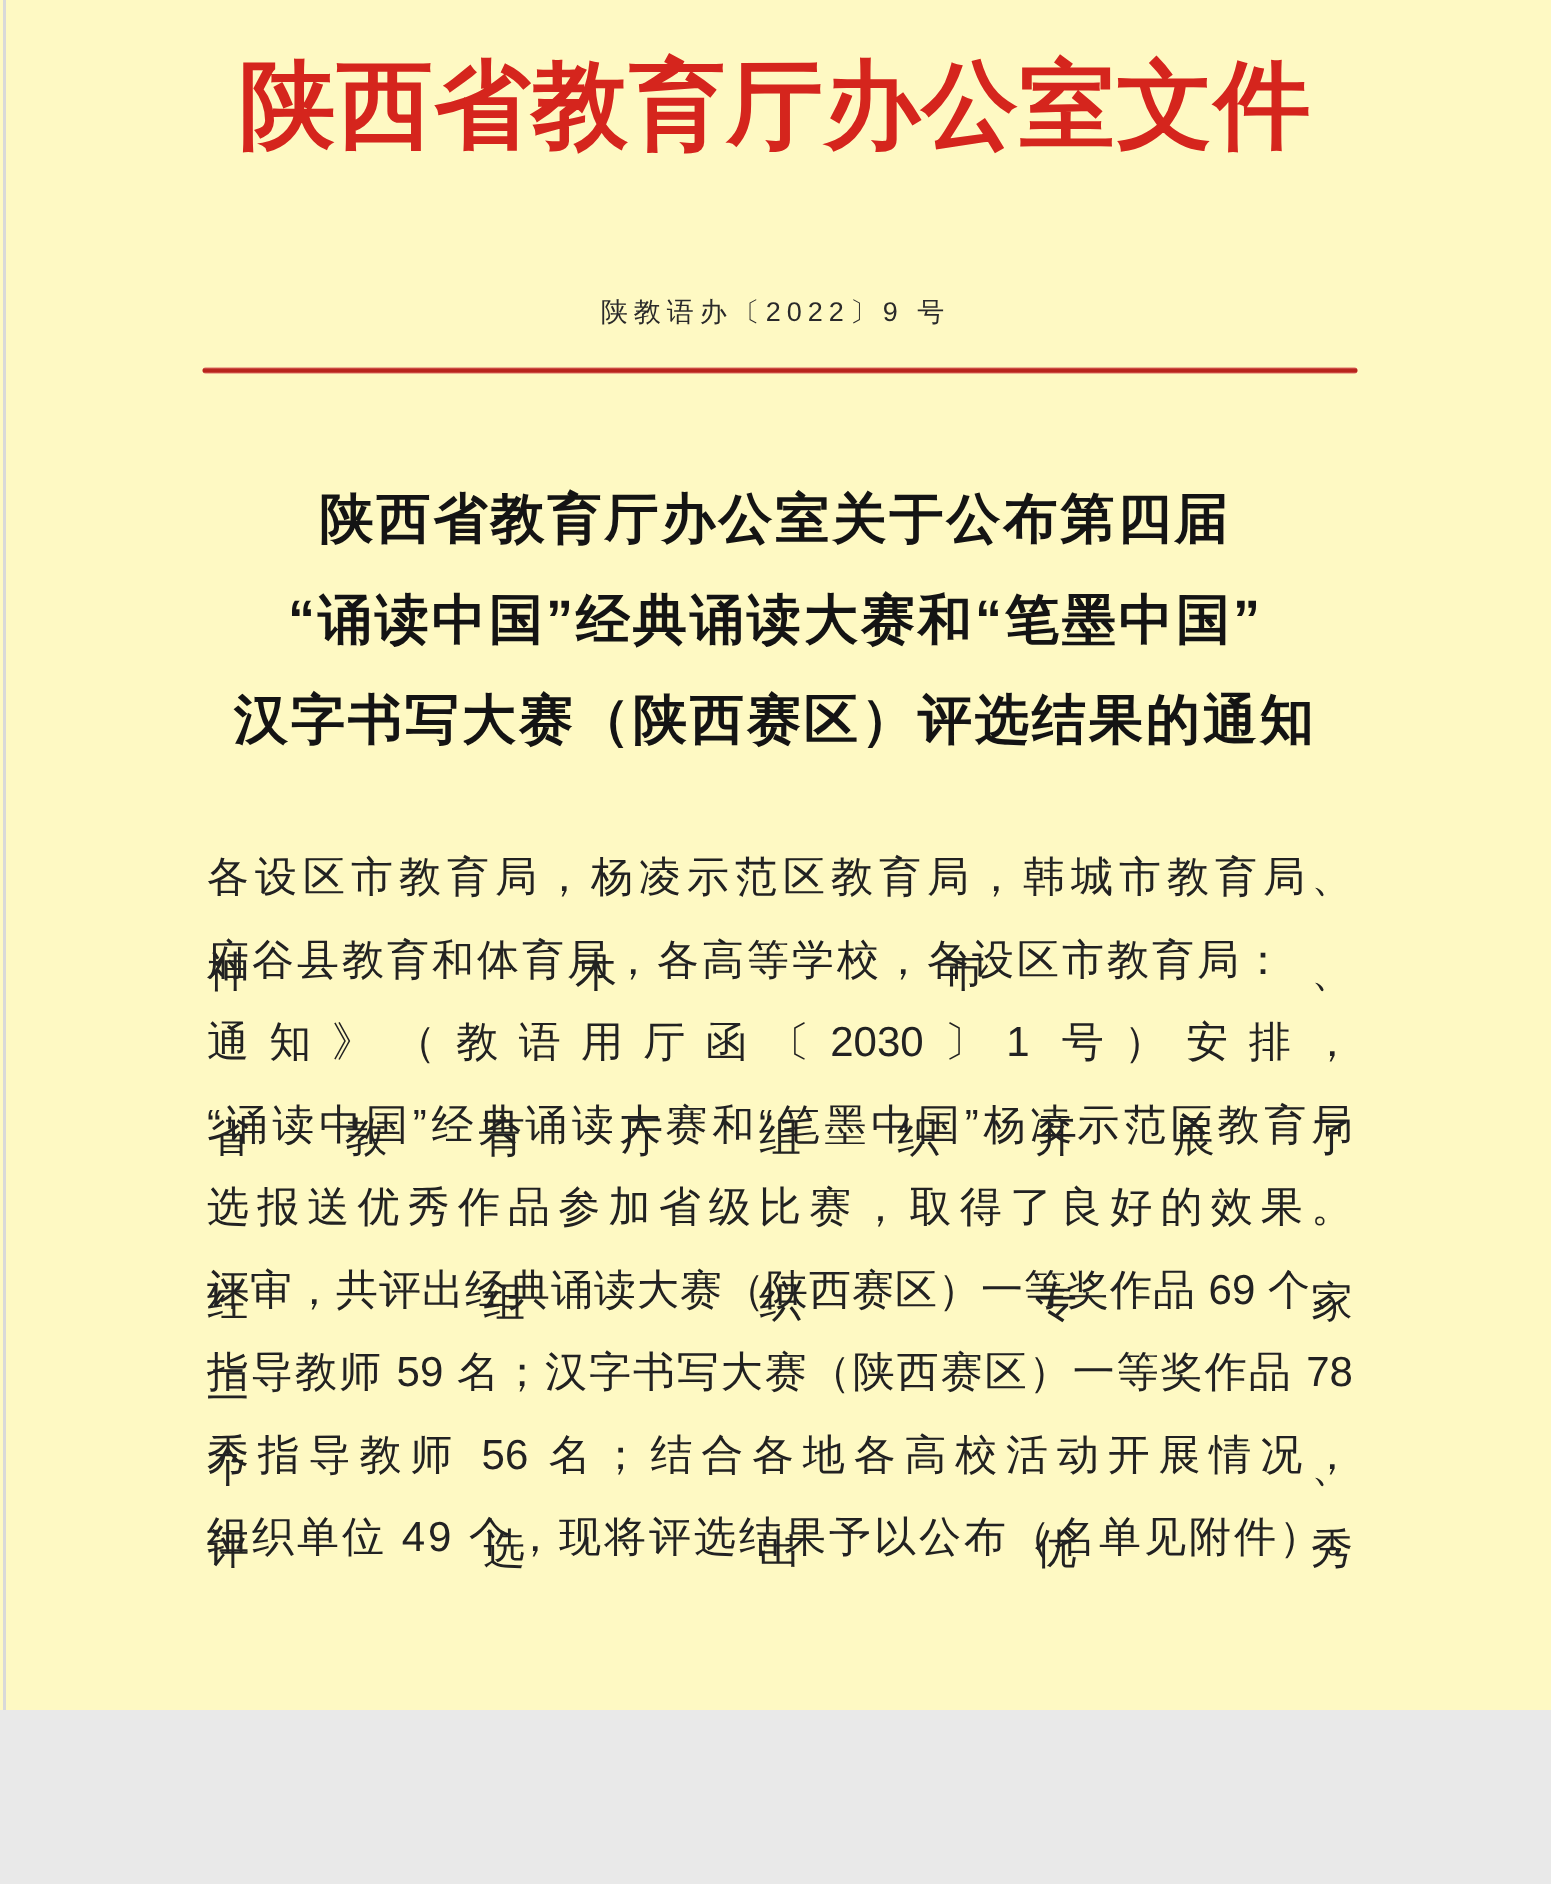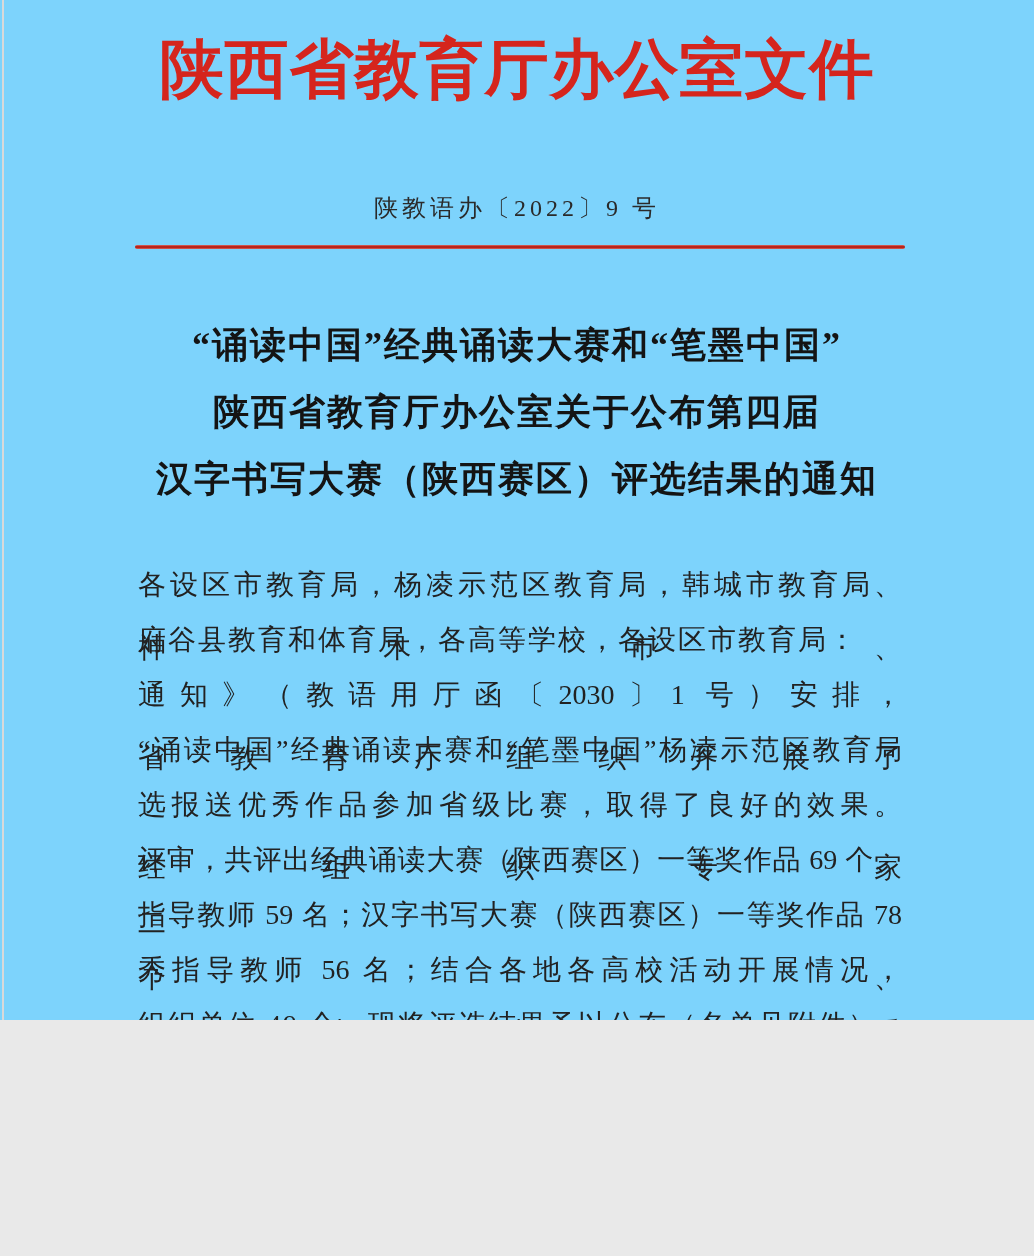--- a/index.html
+++ b/index.html
@@ -1,23 +1,23 @@
 <!DOCTYPE html>
 <html><head>
 <meta charset="utf-8">
 <style>
   html, body { margin: 0; padding: 0; background: #e9e9e9; }
   .page {
     position: relative;
     width: 1034px;
-    height: 1020px;
+    height: 1140px;
     margin: 0 auto;
-    background: #7dd3fc;
+    background: #fef9c3;
     overflow: hidden;
-    font-family: Liberation Serif, serif;
+    font-family: Liberation Sans, sans-serif;
     color: #1f1f1f;
   }
   .scan-edge {
     position: absolute;
     left: 2px; top: 0; bottom: 0;
     width: 2px;
     background: #d9d9d9;
   }
   .agency-header {
     position: absolute;
@@ -27,21 +27,21 @@
     font-size: 64px;
     font-weight: bold;
     letter-spacing: 1px;
     line-height: 100px;
     white-space: nowrap;
   }
   .doc-number {
     position: absolute;
     top: 190px; left: 0; right: 0;
     text-align: center;
-    font-size: 24px;
+    font-size: 18px;
     letter-spacing: 4px;
     color: #2a2a2a;
     line-height: 36px;
     white-space: nowrap;
   }
   .red-divider {
     position: absolute;
     top: 245px; left: 135px;
     width: 770px; height: 4px;
     background: linear-gradient(#dd6f67, #b8241c 35%, #b8241c 70%, #dd6f67);
@@ -105,22 +105,22 @@
 <div class="page">
   <div class="scan-edge"></div>
 
   <div class="agency-header">陕西省教育厅办公室文件</div>
 
   <div class="doc-number">陕教语办〔2022〕9 号</div>
 
   <div class="red-divider"></div>
 
   <div class="doc-title">
+    <div class="title-line">陕西省教育厅办公室关于公布第四届</div>
     <div class="title-line">“诵读中国”经典诵读大赛和“笔墨中国”</div>
-    <div class="title-line">陕西省教育厅办公室关于公布第四届</div>
     <div class="title-line">汉字书写大赛（陕西赛区）评选结果的通知</div>
   </div>
 
   <div class="seal-watermark">
     <div class="inner"></div>
   </div>
 
   <div class="doc-body">
     <div class="body-line fill">各设区市教育局，杨凌示范区教育局，韩城市教育局、神木市、</div>
     <div class="body-line plain">府谷县教育和体育局，各高等学校，各设区市教育局：</div>

